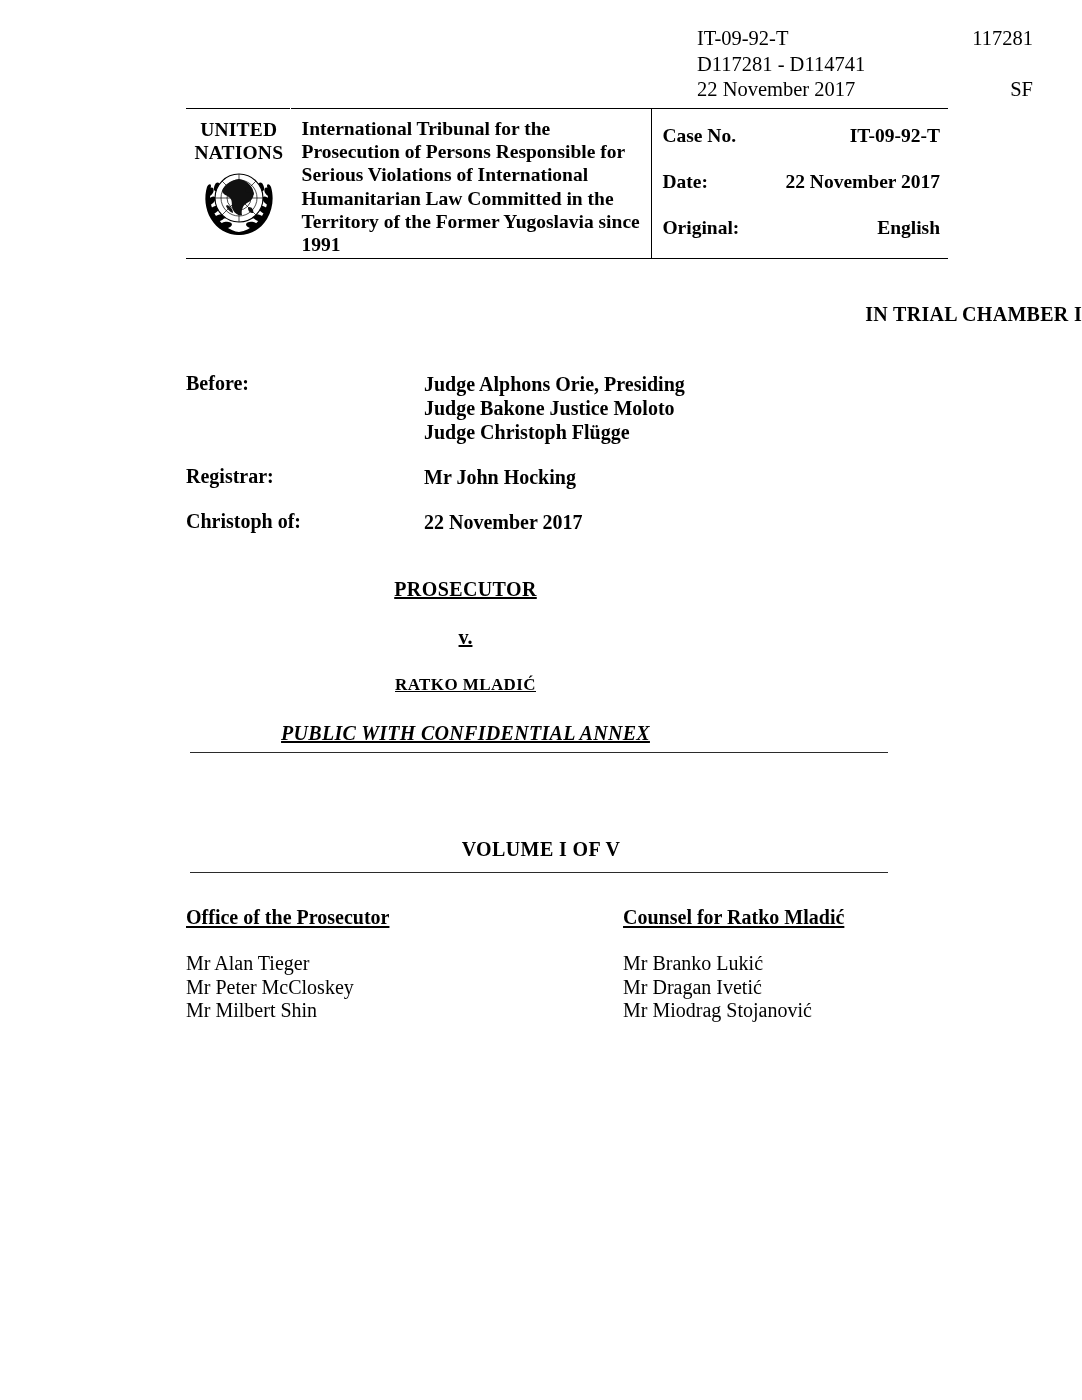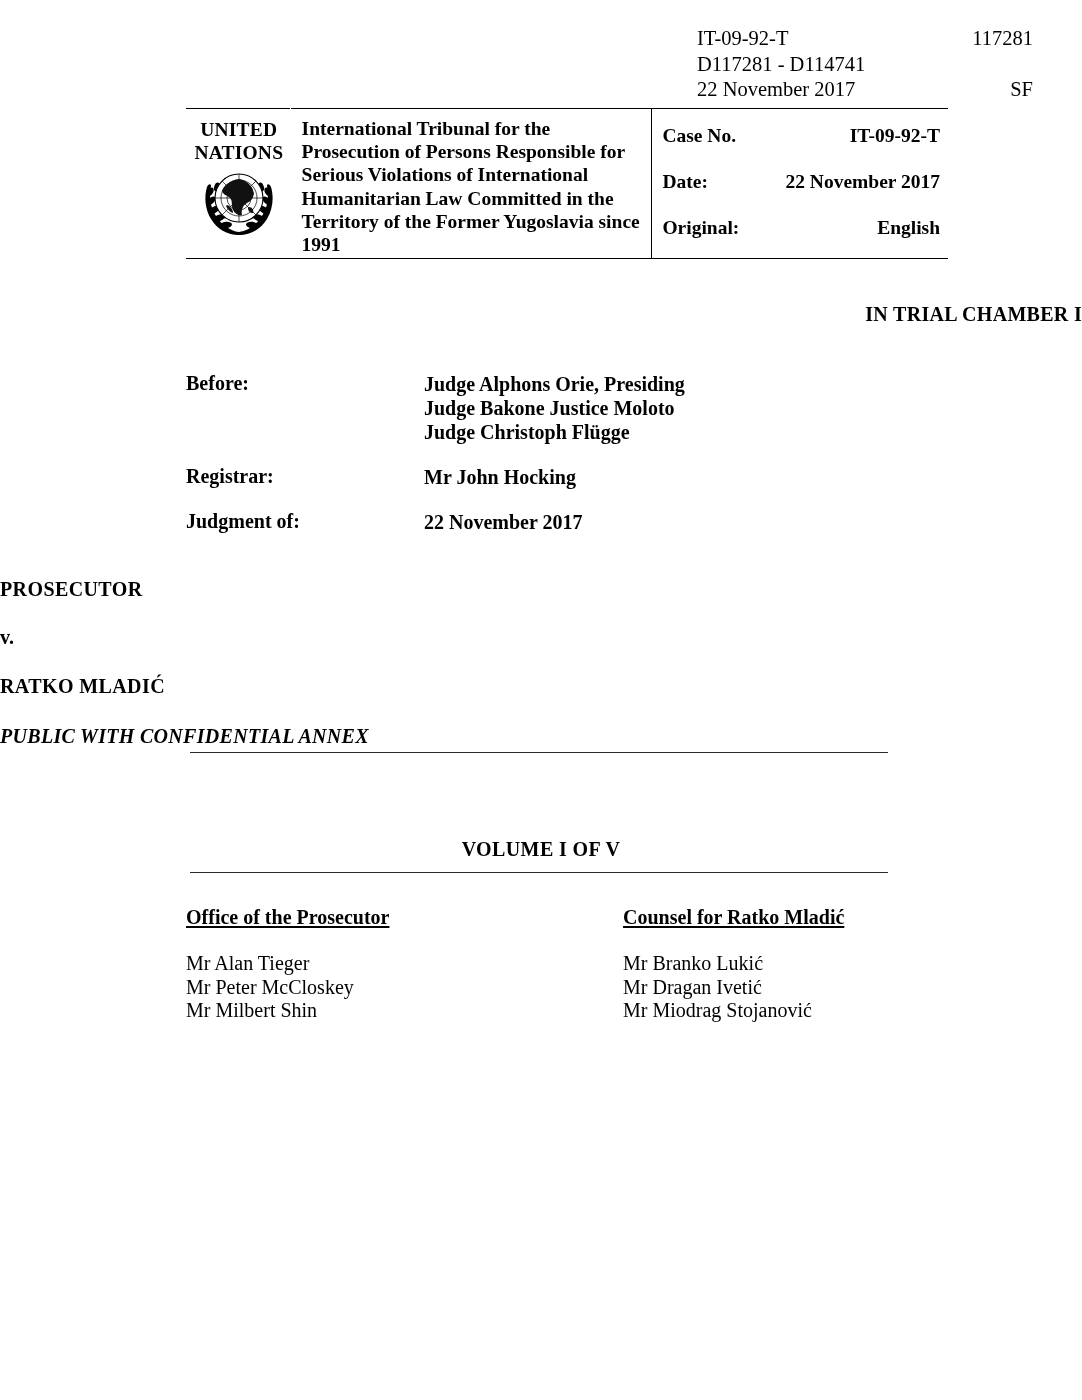--- a/index.html
+++ b/index.html
@@ -164,34 +164,35 @@
     font-weight: 700;
     line-height: 24px;
   }
   .party-value div { line-height: 24px; }
 
   .caption {
     position: absolute;
     left: 0;
     top: 578px;
     width: 931px;
-    text-align: left;
+    text-align: center;
+    text-decoration: underline;
   }
   .caption .prosecutor {
     font-size: 20px;
     font-weight: 700;
     letter-spacing: 0.4px;
   }
   .caption .versus {
     font-size: 20px;
     font-weight: 700;
     margin-top: 25px;
   }
   .caption .accused {
-    font-size: 20px;
+    font-size: 17px;
     font-weight: 700;
     letter-spacing: 0.4px;
     margin-top: 26px;
   }
   .caption .confidentiality {
     font-size: 20px;
     font-weight: 700;
     font-style: italic;
     letter-spacing: 0.3px;
     margin-top: 27px;
@@ -355,21 +356,21 @@
         <div>Judge Alphons Orie, Presiding</div>
         <div>Judge Bakone Justice Moloto</div>
         <div>Judge Christoph Flügge</div>
       </div>
     </div>
     <div class="party-row" style="margin-top:21px;">
       <div class="party-label">Registrar:</div>
       <div class="party-value">Mr John Hocking</div>
     </div>
     <div class="party-row" style="margin-top:21px;">
-      <div class="party-label">Judgment of:</div>
+      <div class="party-label">Christoph of:</div>
       <div class="party-value">22 November 2017</div>
     </div>
   </div>
 
   <div class="caption">
     <div class="prosecutor">PROSECUTOR</div>
     <div class="versus">v.</div>
     <div class="accused">RATKO MLADIĆ</div>
     <div class="confidentiality">PUBLIC WITH CONFIDENTIAL ANNEX</div>
   </div>

